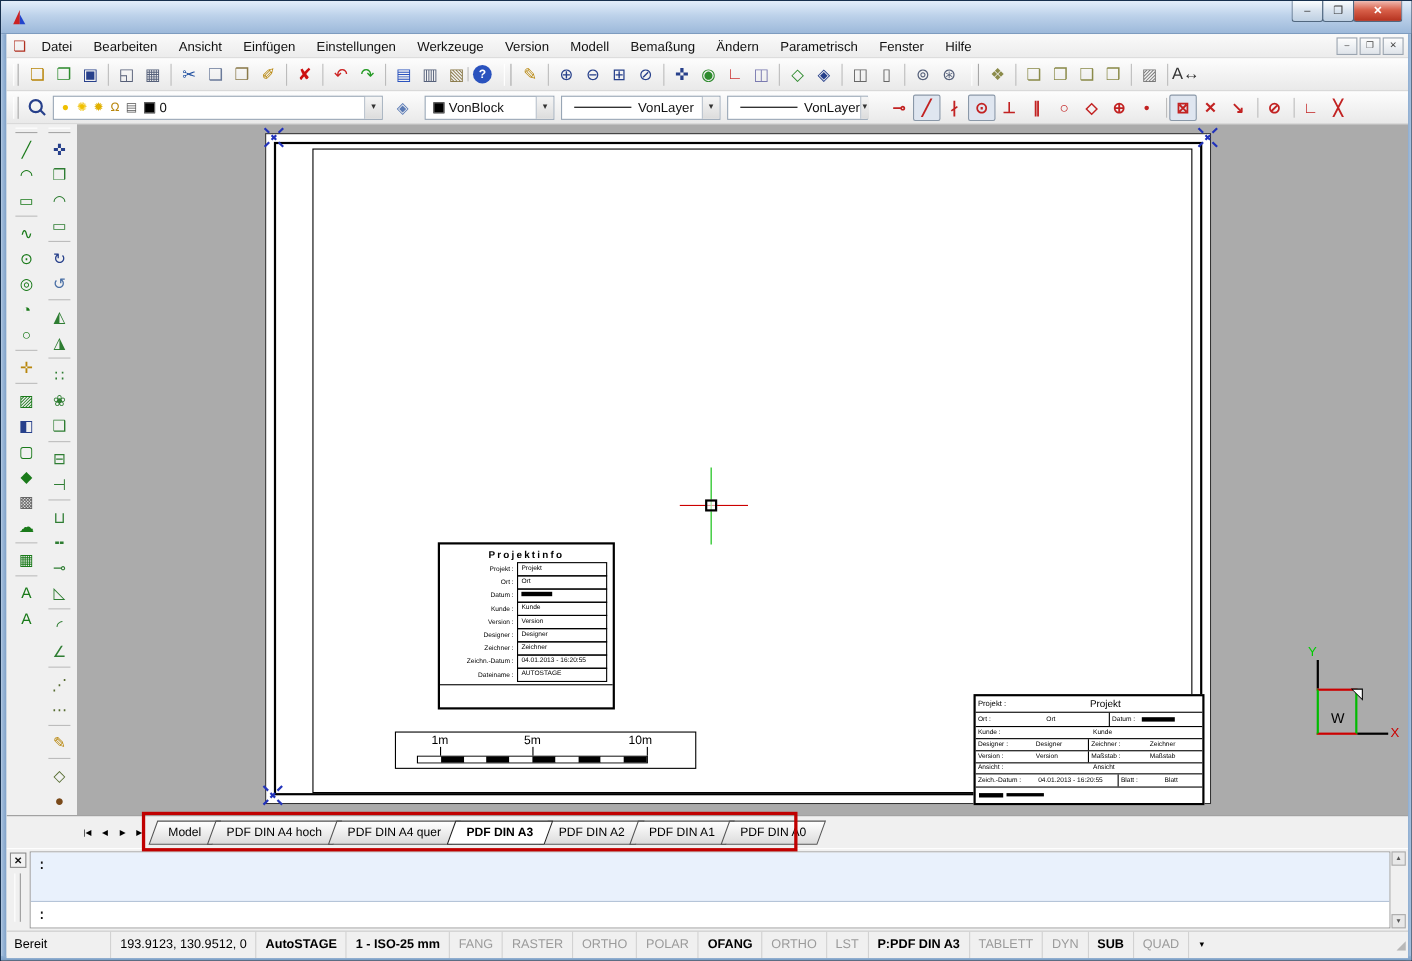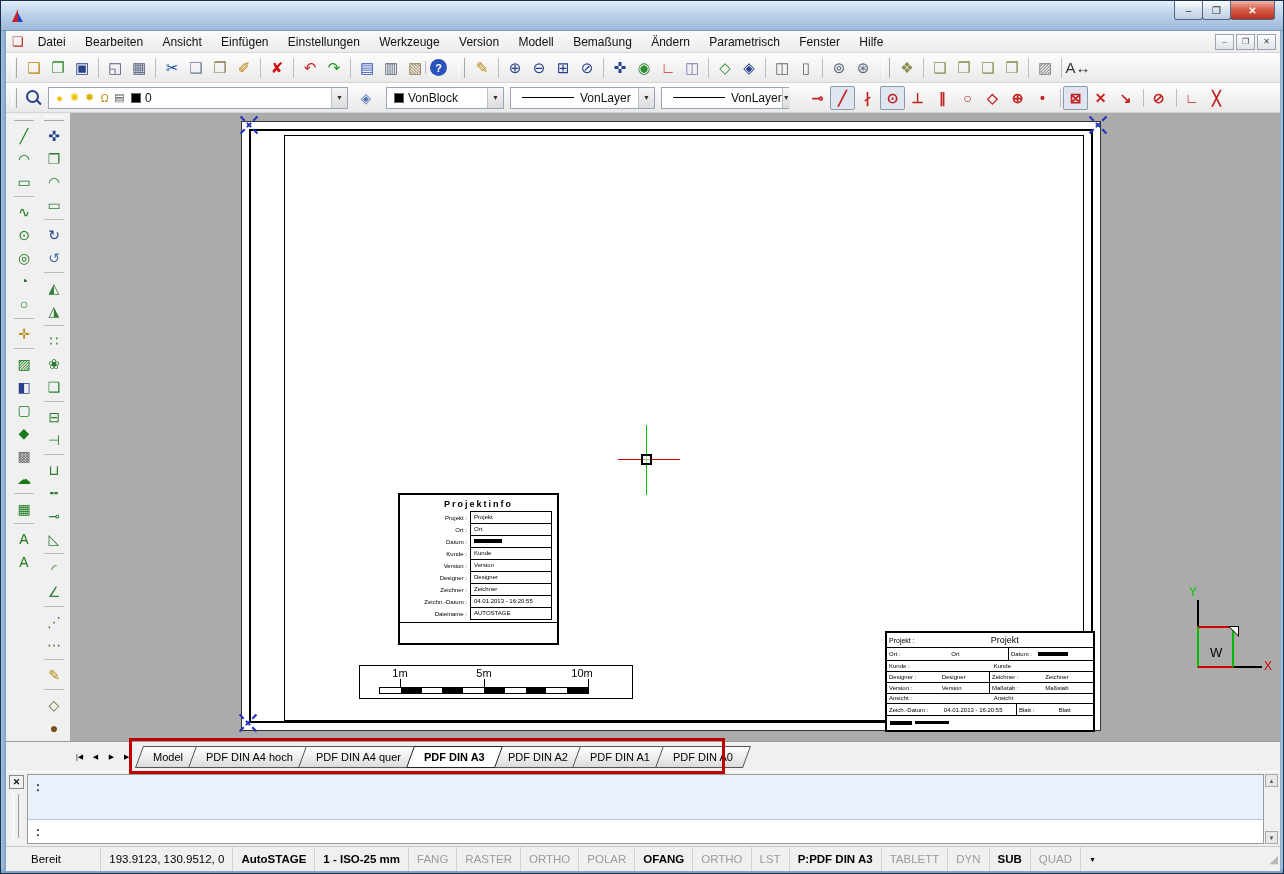--- a/index.html
+++ b/index.html
@@ -134,21 +134,21 @@
   .cmd-main{position:absolute;left:21px;top:2px;right:16px;height:70px;border:1px solid #9a9a9a;background:#fff;}
   .cmd-hist{height:45px;background:#e9f1fc;border-bottom:1px solid #b5c4d8;
     font-family:"DejaVu Sans Mono","Liberation Mono",monospace;font-size:13px;color:#111;padding:2px 6px;line-height:20px;}
   .cmd-in{height:23px;display:flex;align-items:center;font-family:"DejaVu Sans Mono","Liberation Mono",monospace;
     font-size:13px;color:#111;padding:0 6px;background:#fff;}
   .cmd-sb{position:absolute;right:2px;top:2px;width:13px;height:70px;display:flex;flex-direction:column;justify-content:space-between;}
   .cmd-sb span{height:13px;border:1px solid #aaa;background:#e8e8e8;font-size:6px;display:flex;align-items:center;justify-content:center;color:#555;}
   
   .statusbar{position:absolute;left:0;top:815px;width:100%;height:25px;background:#f0f0f0;border-top:1px solid #c9c9c9;
     display:flex;align-items:center;font-size:11.5px;color:#000;}
-  .sb-msg{padding-left:25px;flex:1;}
+  .sb-msg{padding-left:7px;flex:1;}
   .sb-cell{padding:0 8px;height:100%;display:flex;align-items:center;border-left:1px solid #d2d2d2;white-space:nowrap;}
   .sb-cell[data-state="off"]{color:#9b9b9b;}
   .sb-cell[data-state="on"]{color:#000;font-weight:bold;}
   .sb-coords{font-weight:normal !important;}
   .sb-arrow{font-size:7px;}
   .sb-gap{flex:0 0 160px;}
   .sb-grip{width:16px;color:#b8b8b8;font-size:11px;text-align:right;padding-right:2px;}
 </style>
 </head>
 <body>

